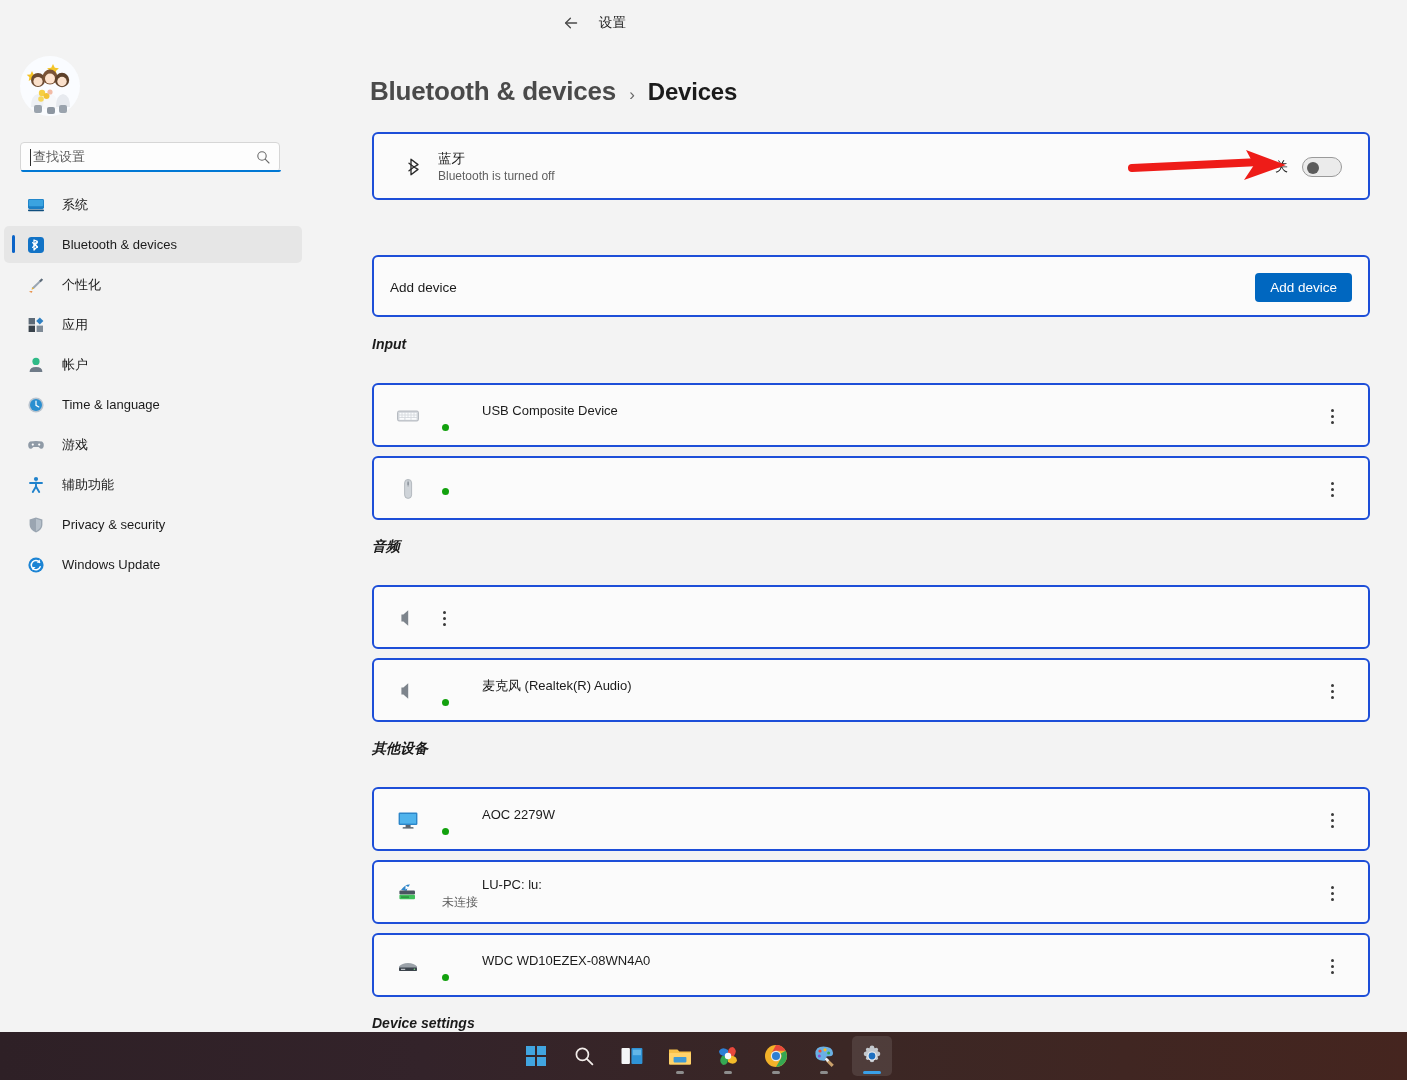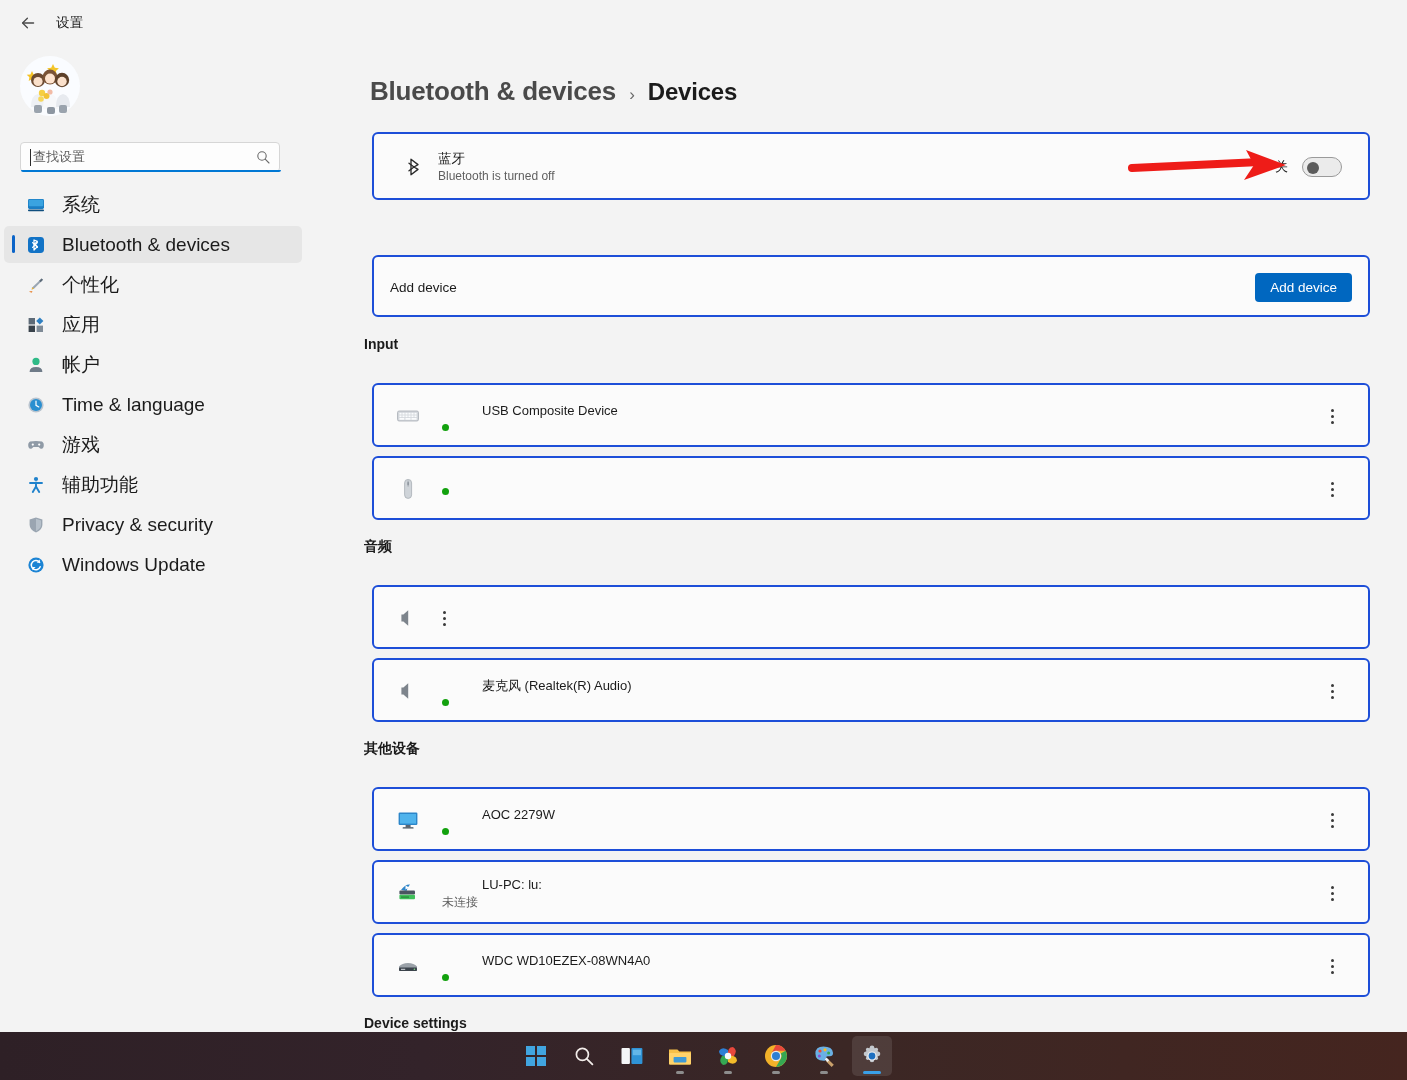--- a/index.html
+++ b/index.html
@@ -7,21 +7,21 @@
     width: 1407px; height: 1080px;
     font-family: "Liberation Sans", "DejaVu Sans", sans-serif;
     overflow: hidden;
     background: #f3f3f3;
   }
   #app { position: relative; width: 1407px; height: 1080px; background: #f3f3f3; }
 
   
   .titlebar {
     position: absolute; left: 0; top: 0; width: 1169px; height: 46px;
-    background: #f3f3f3; display: flex; align-items: center;
+    background: #f3f3f3; display: flex; align-items: center; justify-content: center;
   }
   .back-btn {
     width: 32px; height: 32px; margin-left: 12px;
     display: flex; align-items: center; justify-content: center;
     border-radius: 5px; cursor: pointer;
   }
   .back-btn svg { display: block; }
   .app-title {
     margin-left: 12px; font-size: 13.5px; color: #1b1b1b; letter-spacing: .3px;
   }
@@ -66,21 +66,21 @@
   .nav-item.selected { background: #e6e6e6; }
   .nav-item.selected::before {
     content: ""; position: absolute; left: 8px; top: 9px;
     width: 3px; height: 18px; border-radius: 2px; background: #0b64c8;
   }
   .nav-ico {
     width: 24px; height: 24px; margin-right: 14px;
     display: flex; align-items: center; justify-content: center; flex: 0 0 24px;
   }
   .nav-ico svg { display: block; }
-  .nav-label { font-size: 19px; color: #1b1b1b; white-space: nowrap; }
+  .nav-label { font-size: 13px; color: #1b1b1b; white-space: nowrap; }
 
   
   .content {
     position: absolute; left: 320px; top: 46px; width: 1087px; height: 986px;
     overflow: hidden; background: #f3f3f3;
   }
   .breadcrumb {
     position: absolute; left: 50px; top: 30px; display: flex; align-items: baseline;
   }
   .bc-parent {
@@ -88,21 +88,21 @@
     letter-spacing: -.2px;
   }
   .bc-sep { font-size: 17px; color: #6a6a6a; margin: 0 13px; }
   .bc-current { font-size: 24px; color: #1b1b1b; font-weight: 700; letter-spacing: -.2px; }
 
   .card {
     position: absolute; left: 52px; width: 998px;
     background: #fbfbfb; border: 2px solid #1d4ed8; border-radius: 6px;
   }
   .section-head {
-    position: absolute; left: 44px; font-size: 14px; color: #1b1b1b; font-weight: 600;
+    position: absolute; left: 52px; font-size: 14px; color: #1b1b1b; font-weight: 600; font-style: italic;
   }
 
   
   #bt-card { top: 86px; height: 68px; }
   .bt-row { display: flex; align-items: center; height: 66px; padding: 0 26px 0 22px; }
   .bt-ico { width: 36px; display: flex; justify-content: center; flex: 0 0 36px; }
   .bt-texts { margin-left: 6px; flex: 1 1 auto; }
   .bt-title { font-size: 13.5px; color: #1b1b1b; line-height: 17px; }
   .bt-sub { font-size: 12px; color: #5f5f5f; line-height: 16px; margin-top: 1px; }
   .bt-state { font-size: 13px; color: #1b1b1b; margin-right: 14px; }

